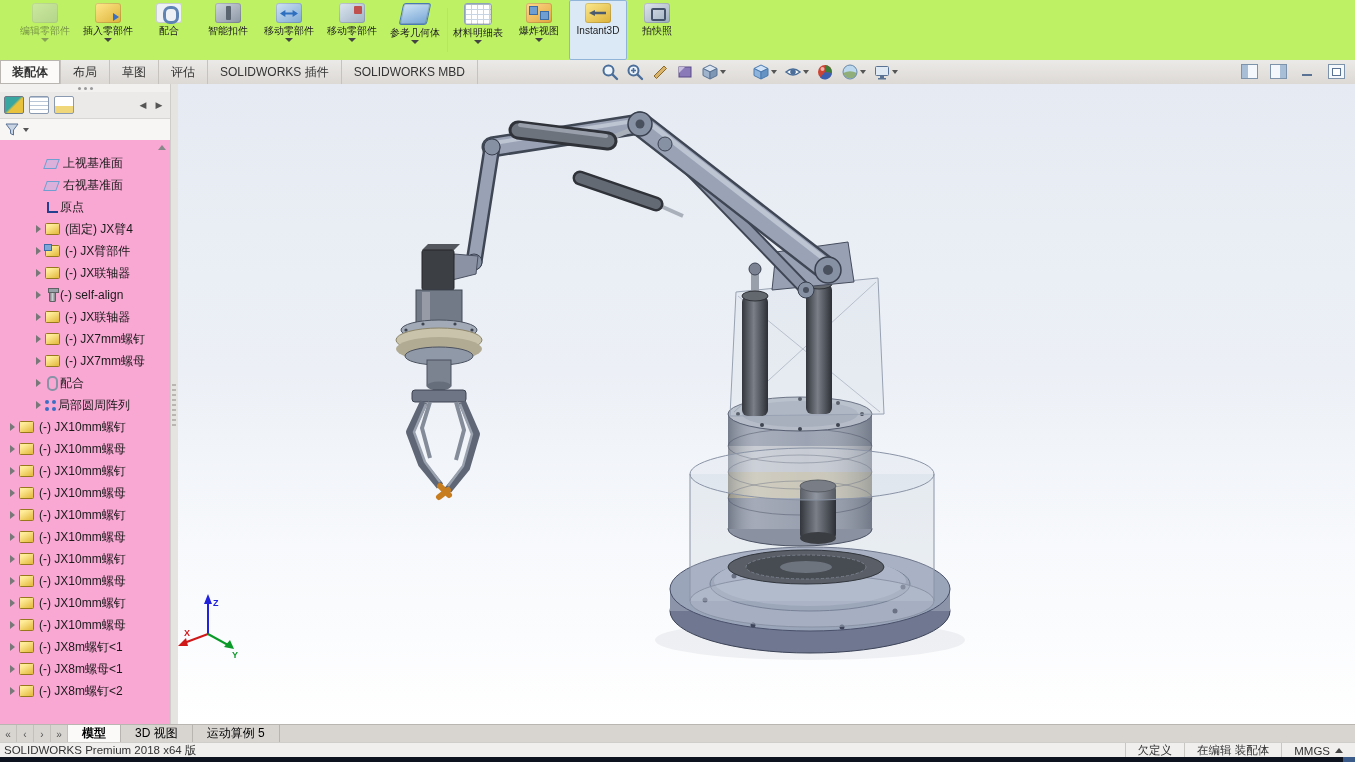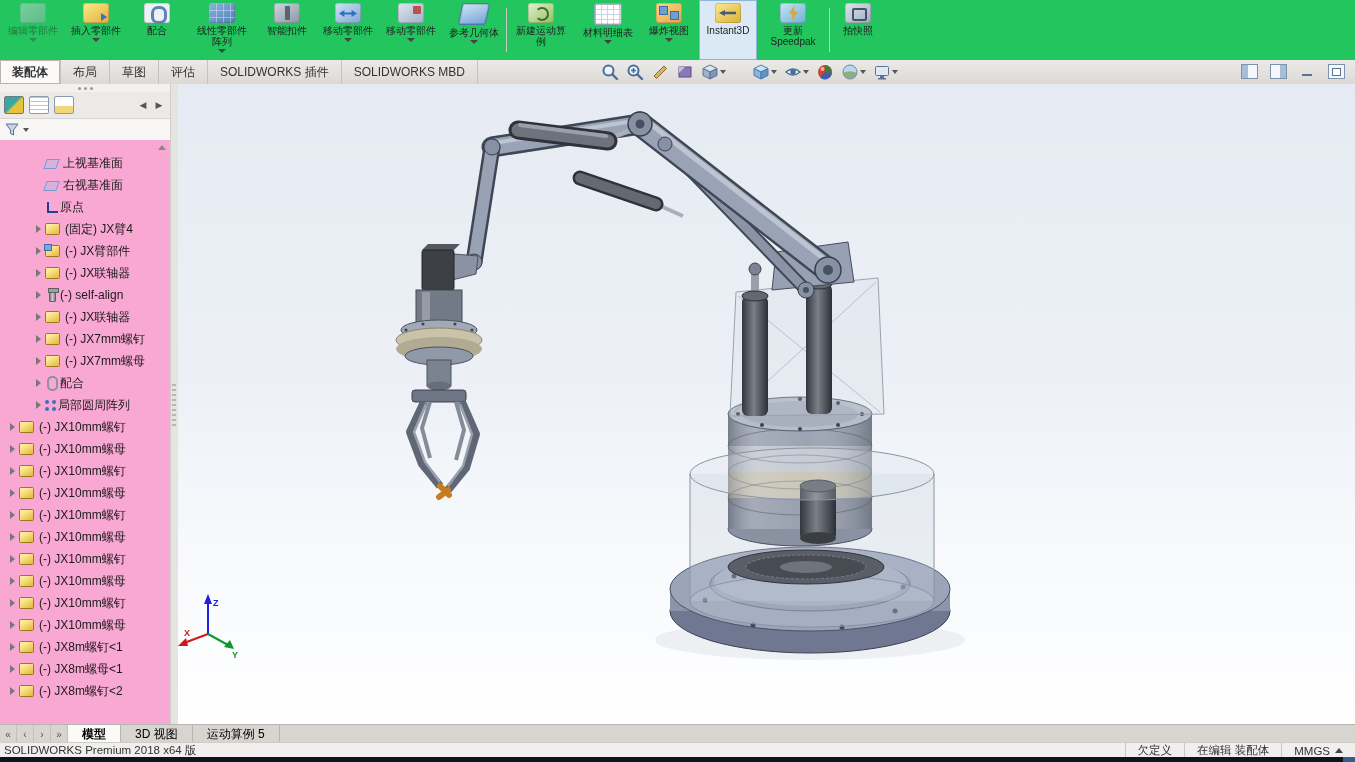--- a/index.html
+++ b/index.html
@@ -1,19 +1,19 @@
 <!DOCTYPE html>
 <html><head>
 <meta charset="utf-8">
 <style>
   html,body{margin:0;padding:0;width:1355px;height:762px;overflow:hidden;
     font-family:"Liberation Sans",sans-serif;background:#fff;-webkit-user-select:none;user-select:none}
   
-  #ribbon{position:absolute;top:0;left:0;right:0;height:60px;background:#22c55e;
-    border-bottom:1px solid #d6d4d1;display:flex;align-items:stretch;padding-left:2px;overflow:hidden}
+  #ribbon{position:absolute;top:0;left:0;right:0;height:60px;background:#bef264;
+    border-bottom:1px solid #d6d4d1;display:flex;align-items:stretch;padding-left:14px;overflow:hidden}
   .rbtn{display:flex;flex-direction:column;align-items:center;position:relative;
     min-width:46px;padding:3px 6px 0;margin-right:1px;cursor:default}
   .ric{width:26px;height:20px;border-radius:3px;box-shadow:inset 0 0 0 1px rgba(0,0,0,.14);flex:none}
   .rlabel{font-size:10px;line-height:11px;text-align:center;color:#222;max-width:58px;margin-top:2px}
   .rcaret{width:0;height:0;border-left:4px solid transparent;border-right:4px solid transparent;
     border-top:4px solid #444;margin-top:2px}
   .rsep{position:absolute;right:-2px;top:8px;bottom:8px;width:1px;background:#cbc9c6}
   .disabled{opacity:.45}
   .pressed{background:#dbe9f7;box-shadow:inset 0 0 0 1px #8fb4d8;border-radius:2px}
   
@@ -112,21 +112,21 @@
   #tree-scroll-up::after{content:"";width:0;height:0;border-bottom:5px solid #888;border-left:4px solid transparent;border-right:4px solid transparent}
   #splitter{position:absolute;left:170px;top:0;width:8px;height:100%;background:#e6e4e1;border-left:1px solid #cfcdca;border-right:1px solid #b5b2ae}
   #splitter .handle{position:absolute;top:300px;left:1px;width:4px;height:42px;background:repeating-linear-gradient(#b9b6b2 0 2px,transparent 2px 5px)}
   #viewport{position:absolute;left:178px;top:0;right:0;height:100%;
     background:linear-gradient(180deg,#e6ebf3 0%,#ecf0f6 45%,#f7f9fc 72%,#ffffff 100%)}
   #viewport svg{position:absolute;inset:0;width:100%;height:100%}
   
   #btabs{position:absolute;top:724px;left:0;right:0;height:18px;background:#d8d5d1;border-top:1px solid #b9b6b2;
     display:flex;align-items:stretch;font-size:12px}
   .bnav{width:16px;display:flex;align-items:center;justify-content:center;color:#555;font-size:10px;border-right:1px solid #c3c0bc;cursor:default}
-  .btab{padding:0 14px;display:flex;align-items:center;border-right:1px solid #b8b5b1;background:#d8d5d1;cursor:default}
+  .btab{padding:0 14px;display:flex;border-right:1px solid #b8b5b1;background:#d8d5d1;cursor:default}
   .btab.active{background:#fbfaf9;font-weight:bold}
   
   #statusbar{position:absolute;top:742px;left:0;right:0;height:15px;background:#f0efee;border-top:1px solid #d0cecb;
     display:flex;align-items:flex-start;font-size:11.5px;color:#333}
   #status-left{padding-left:4px}
   #status-right{margin-left:auto;display:flex;align-items:center;height:100%}
   .sseg{padding:0 12px;border-left:1px solid #c9c7c4;display:flex;align-items:center;gap:5px;height:100%}
   .caret-up{width:0;height:0;border-left:4px solid transparent;border-right:4px solid transparent;border-bottom:5px solid #444}
   
   #taskbar{position:absolute;top:757px;left:0;right:0;height:5px;background:#0d1420}
@@ -152,26 +152,20 @@
     </div>
 
     <div class="rbtn">
       <span class="ric i-mate"></span>
       <span class="rlabel">配合</span>
       <span class="rcaret" style="visibility: hidden;"></span>
 
     </div>
 
 
-    <div class="rbtn">
-      <span class="ric i-linear"></span>
-      <span class="rlabel">线性零部件阵列</span>
-      <span class="rcaret"></span>
-
-    </div>
 
     <div class="rbtn">
       <span class="ric i-smart"></span>
       <span class="rlabel">智能扣件</span>
       <span class="rcaret" style="visibility: hidden;"></span>
 
     </div>
 
     <div class="rbtn">
       <span class="ric i-move"></span>
@@ -188,26 +182,20 @@
 
     </div>
 
     <div class="rbtn">
       <span class="ric i-refgeo"></span>
       <span class="rlabel">参考几何体</span>
       <span class="rcaret"></span>
       <span class="rsep"></span>
     </div>
 
-    <div class="rbtn">
-      <span class="ric i-motion"></span>
-      <span class="rlabel">新建运动算例</span>
-      <span class="rcaret" style="visibility: hidden;"></span>
-
-    </div>
 
     <div class="rbtn">
       <span class="ric i-bom"></span>
       <span class="rlabel">材料明细表</span>
       <span class="rcaret"></span>
 
     </div>
 
     <div class="rbtn">
       <span class="ric i-explode"></span>
@@ -216,26 +204,20 @@
       <span class="rsep"></span>
     </div>
 
     <div class="rbtn pressed">
       <span class="ric i-instant"></span>
       <span class="rlabel">Instant3D</span>
       <span class="rcaret" style="visibility: hidden;"></span>
 
     </div>
 
-    <div class="rbtn">
-      <span class="ric i-speedpak"></span>
-      <span class="rlabel">更新 Speedpak</span>
-      <span class="rcaret" style="visibility: hidden;"></span>
-      <span class="rsep"></span>
-    </div>
 
     <div class="rbtn">
       <span class="ric i-snapshot"></span>
       <span class="rlabel">拍快照</span>
       <span class="rcaret" style="visibility: hidden;"></span>
 
     </div>
 
   </div>
 

